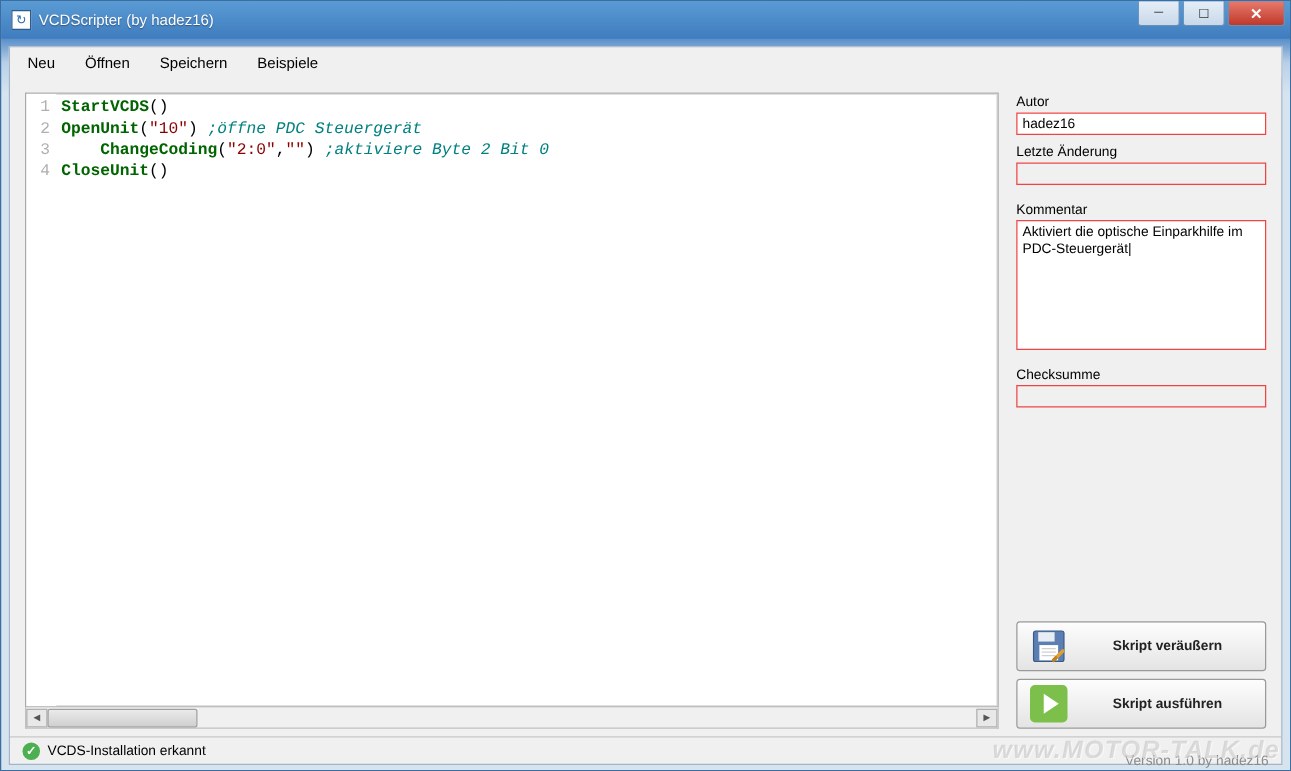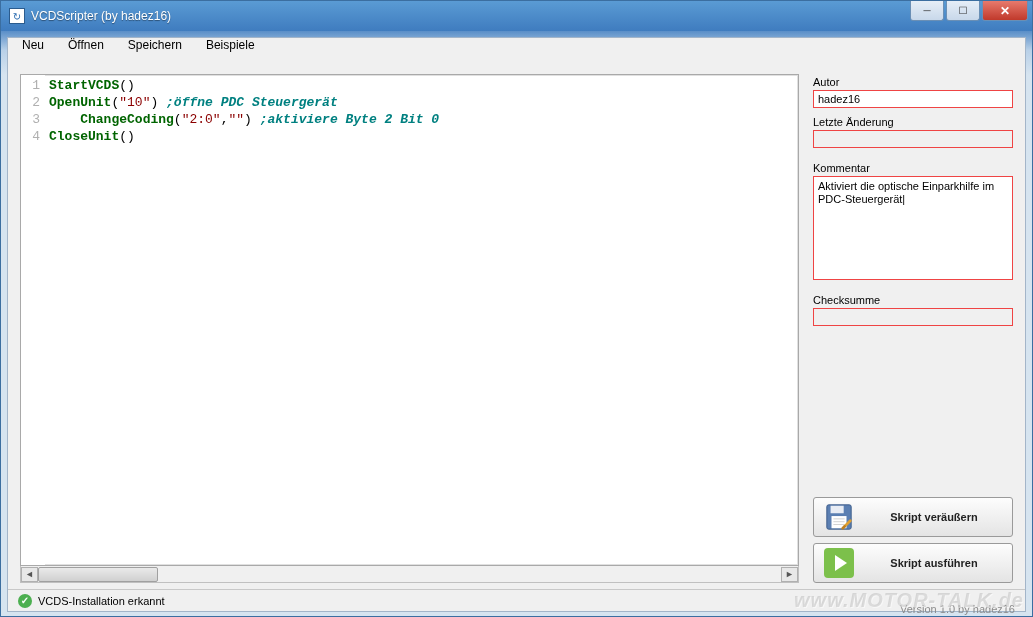--- a/index.html
+++ b/index.html
@@ -59,21 +59,21 @@
     border: 1px solid #a3b5c9;
     height: 575px;
     position: relative;
     display:flex;
     flex-direction:column;
   }
   .menubar {
     height: 24px;
     background: #f0f0f0;
     display:flex;
-    align-items:flex-start;
+    align-items:center;
     padding: 0 14px;
     gap: 24px;
     font-size:12px;
     color:#000;
   }
   .menubar span { cursor:pointer; }
   .body {
     flex:1;
     display:flex;
     padding: 12px 12px 6px 12px;
@@ -107,21 +107,21 @@
     user-select:none;
   }
   .gutter div { height:17px; }
   .code {
     padding: 2px 4px;
     white-space: pre;
     color:#000;
   }
   .code .fn { color:#006400; font-weight:bold;}
   .code .str { color:#8b0000; }
-  .code .cmt { color:#008080; font-style:italic;font-weight:bold;}
+  .code .cmt { color:#008080; font-style:italic;}
   .hscroll {
     height:17px;
     background:#f0f0f0;
     border:1px solid #c0c0c0;
     border-top:none;
     display:flex;align-items:center;
     position:relative;
   }
   .hscroll .arrow{ width:17px;height:15px;background:#e8e8e8;border:1px solid #b0b0b0;display:flex;align-items:center;justify-content:center;font-size:9px;color:#555;}
   .hscroll .track{flex:1;height:15px;position:relative;}

